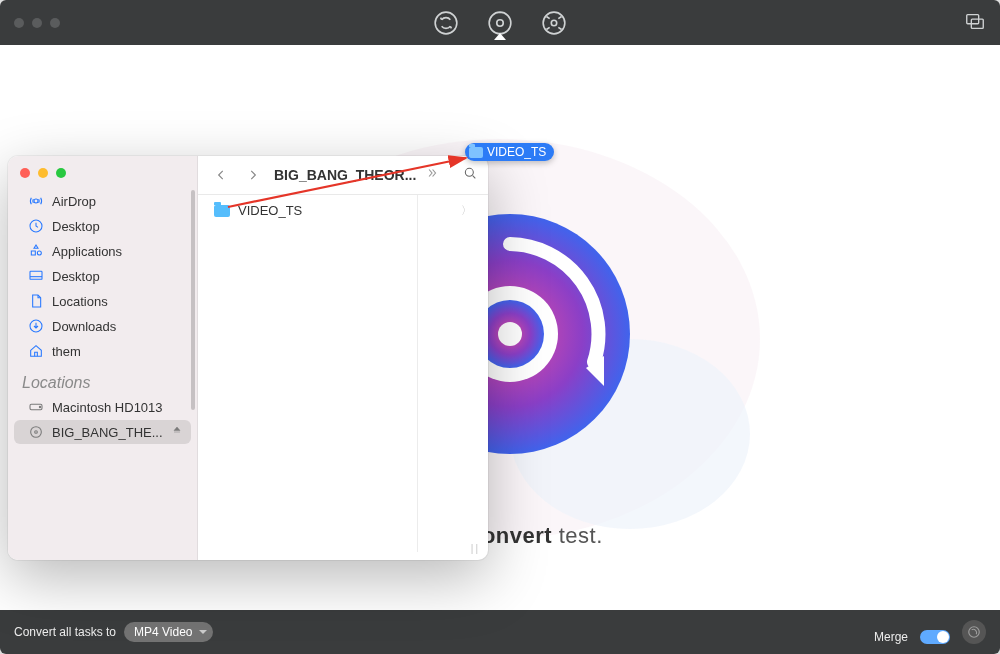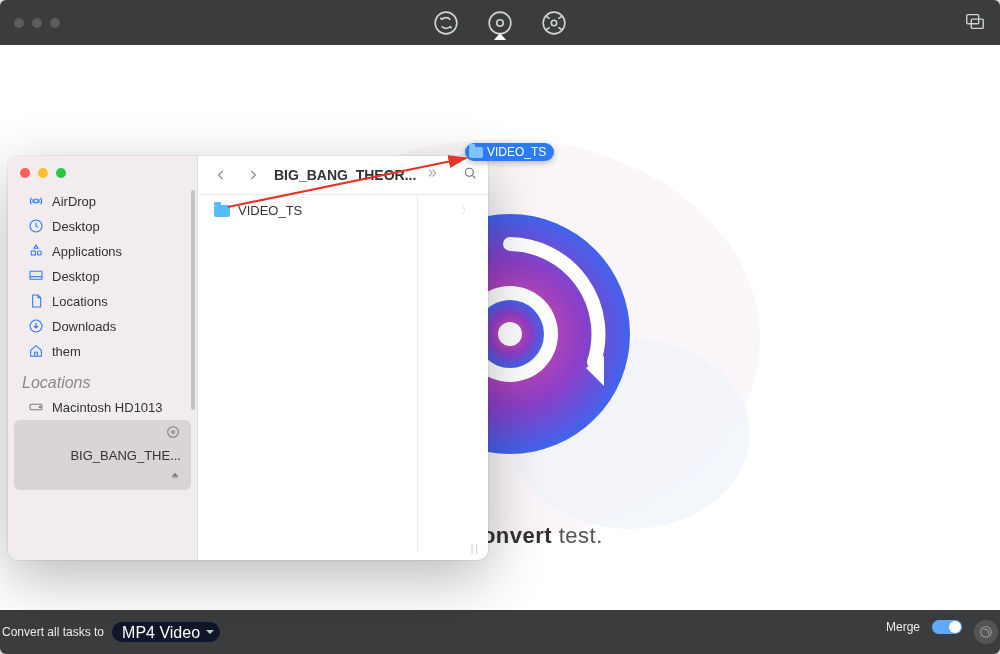--- a/index.html
+++ b/index.html
@@ -52,34 +52,34 @@
 
   .instruction {
     position:absolute; left:50%; top:478px; transform:translateX(-50%);
     color:#555; font-size:22px; font-weight:300; letter-spacing:.5px;
   }
   .instruction b { font-weight:600; color:#333; }
 
   .bottombar {
     height: 44px;
     background: #3a3c3d;
-    display:flex; align-items:center; padding:0 2px;
+    display:flex; align-items:center; padding:0 14px;
     color:#ececec; font-size:12px;
   }
   .select {
-    background:#0f172a; color:#fff; font-size:16px; border:0; height:20px;
+    background:#737373; color:#fff; font-size:12px; border:0; height:20px;
     border-radius:10px; padding:0 20px 0 10px; margin-left:8px;
     appearance:none; position:relative;
   }
   .select-wrap { position:relative; display:inline-flex; align-items:center; }
   .select-wrap::after {
     content:''; position:absolute; right:6px; top:50%; transform:translateY(-50%);
     width:0;height:0; border-left:4px solid transparent; border-right:4px solid transparent; border-top:4px solid #ccc;
   }
-  .bottom-right { margin-left:auto; display:flex; align-items:flex-start; gap:12px; }
+  .bottom-right { margin-left:auto; display:flex; align-items:flex-end; gap:12px; }
   .switch { width:30px; height:14px; border-radius:7px; background:#5faaff; position:relative; }
   .switch::after { content:''; position:absolute; right:1px; top:1px; width:12px; height:12px; border-radius:50%; background:#fff; }
   .bottom-circle {
     width:24px; height:24px; border-radius:50%; background:#555; display:flex; align-items:center; justify-content:center;
   }
 
   
   .drag-badge {
     position:absolute; left:465px; top:143px;
     background:#2c7bf6; color:#fff; font-size:12px; font-weight:500;
@@ -121,21 +121,21 @@
   .f-side .traffic span:nth-child(2){background:#febc2e;}
   .f-side .traffic span:nth-child(3){background:#28c840;}
   .side-item {
     display:flex; align-items:flex-end; gap:8px;
     padding:4px 10px 4px 14px;
     color:#333; font-size:13px;
     border-radius:6px;
     margin:1px 6px;
     cursor:default;
   }
-  .side-item.selected { background:rgba(0,0,0,.10);flex-direction:column; }
+  .side-item.selected { background:rgba(0,0,0,.10); }
   .side-item .ic { width:16px; height:16px; display:flex; align-items:center; justify-content:center; flex-shrink:0; }
   .side-item .ic svg { stroke:#2979ff; fill:none; stroke-width:1.6; }
   .side-item.loc .ic svg { stroke:#7a7a7a; }
   .side-item .eject { margin-left:auto; }
   .side-item .eject svg { stroke:#7a7a7a; fill:#7a7a7a; }
   .side-head { font-size:16px; color:#8a8a8a; padding:10px 14px 2px; font-weight:500;font-style:italic; }
   .side-scroll { position:absolute; right:2px; top:34px; width:4px; height:220px; background:rgba(0,0,0,.18); border-radius:2px; }
 
   .f-main { flex:1; display:flex; flex-direction:column; }
   .f-toolbar {

